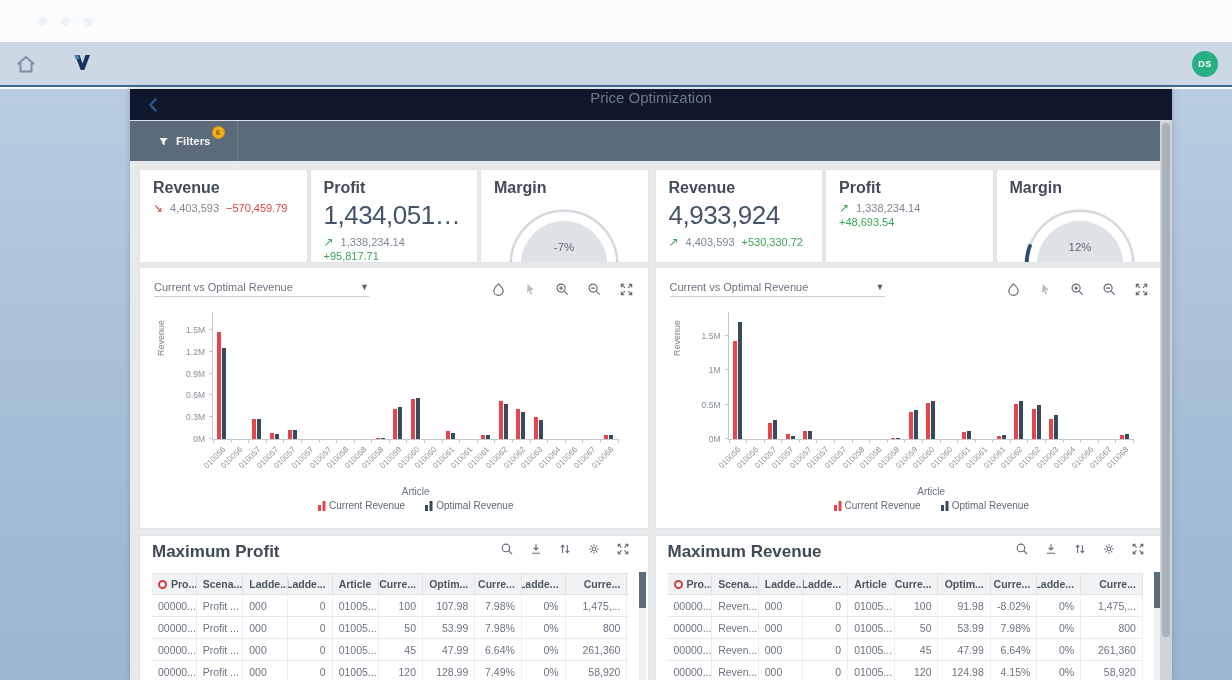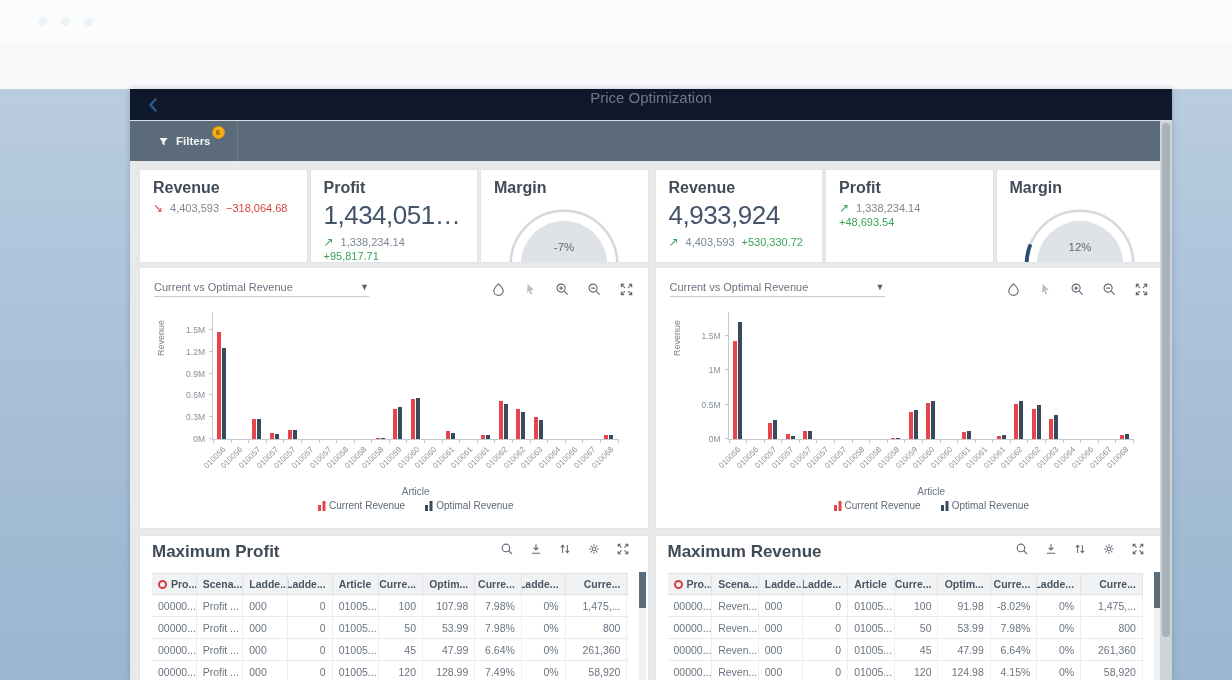--- a/index.html
+++ b/index.html
@@ -100,20 +100,34 @@
 <body>
 
 <div class="canvas">
 
   <div class="win-topbar">
     <span class="win-dot"></span>
     <span class="win-dot"></span>
     <span class="win-dot"></span>
   </div>
 
+  <div class="app-header">
+    <div class="home-btn">
+      <svg class="icon" viewBox="0 0 16 16">
+        <path d="M2.5 8.2 L8 3.4 L13.5 8.2 M4.3 7.2 V13 H11.7 V7.2" fill="none" stroke="#7f90a3" stroke-width="1.3"></path>
+      </svg>
+    </div>
+    <div class="logo">
+      <svg width="30" height="22" viewBox="0 0 30 22">
+        <polygon points="9,2 13.5,2 16.5,10.5 19.5,2 24,2 18.3,17 14.7,17" fill="#16355f"></polygon>
+        <polygon points="8.2,2 12.2,2 13.6,6 9.6,6" fill="#4a7fb5"></polygon>
+      </svg>
+    </div>
+    <div class="avatar">DS</div>
+  </div>
 
   <div class="workspace">
     <div class="main-window">
 
       <div class="panel-titlebar">
         <div class="back-btn">
           <svg class="icon" viewBox="0 0 16 16">
             <path d="M9.8 3 L5.2 8 L9.8 13" fill="none" stroke="#2a5a8c" stroke-width="2"></path>
           </svg>
         </div>
@@ -133,21 +147,21 @@
       <div class="content">
 
         <div class="kpi-row">
 
           <div class="kpi-group">
             <div class="kpi-card">
               <div class="kpi-title">Revenue</div>
               <div class="kpi-sub">
                 <span class="arrow down">↘</span>
                 <span class="kpi-baseline">4,403,593</span>
-                <span class="kpi-delta negative">−318,064.68</span>
+                <span class="kpi-delta negative">−570,459.79</span>
               </div>
             </div>
             <div class="kpi-card">
               <div class="kpi-title">Profit</div>
               <div class="kpi-value">1,434,051…</div>
               <div class="kpi-sub stacked">
                 <span class="arrow up">↗</span>
                 <span class="kpi-baseline">1,338,234.14</span>
                 <span class="kpi-delta positive">+95,817.71</span>
               </div>

